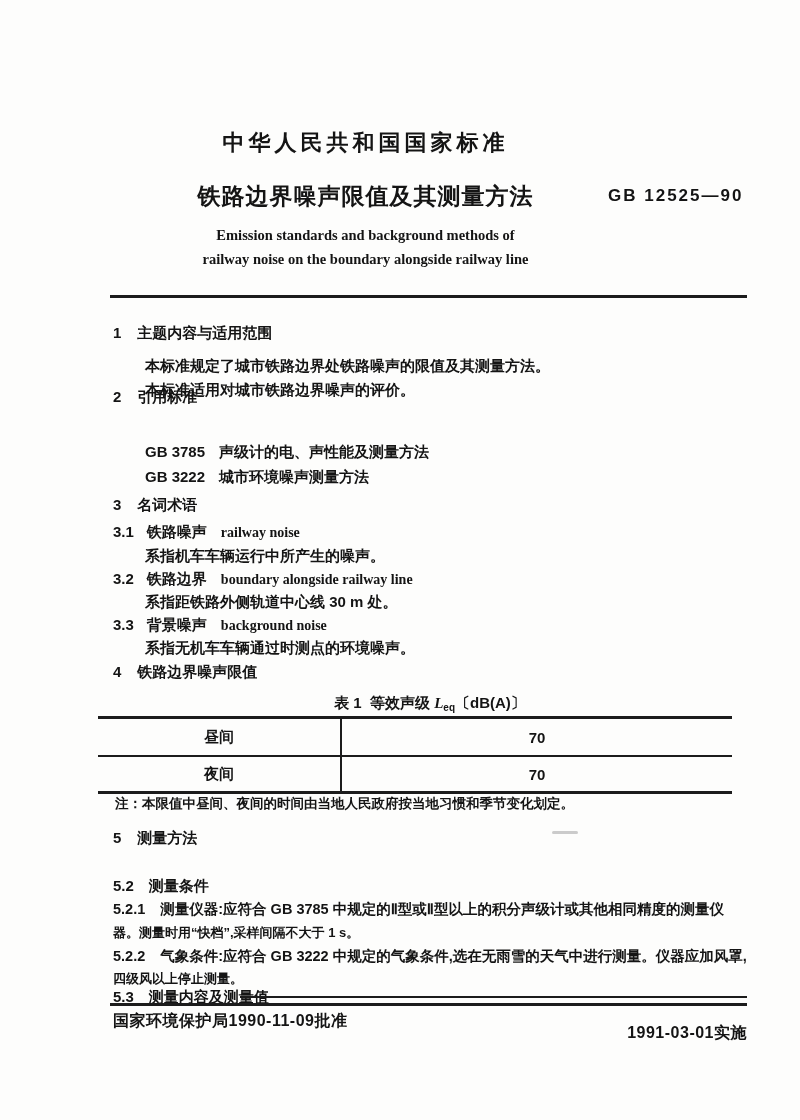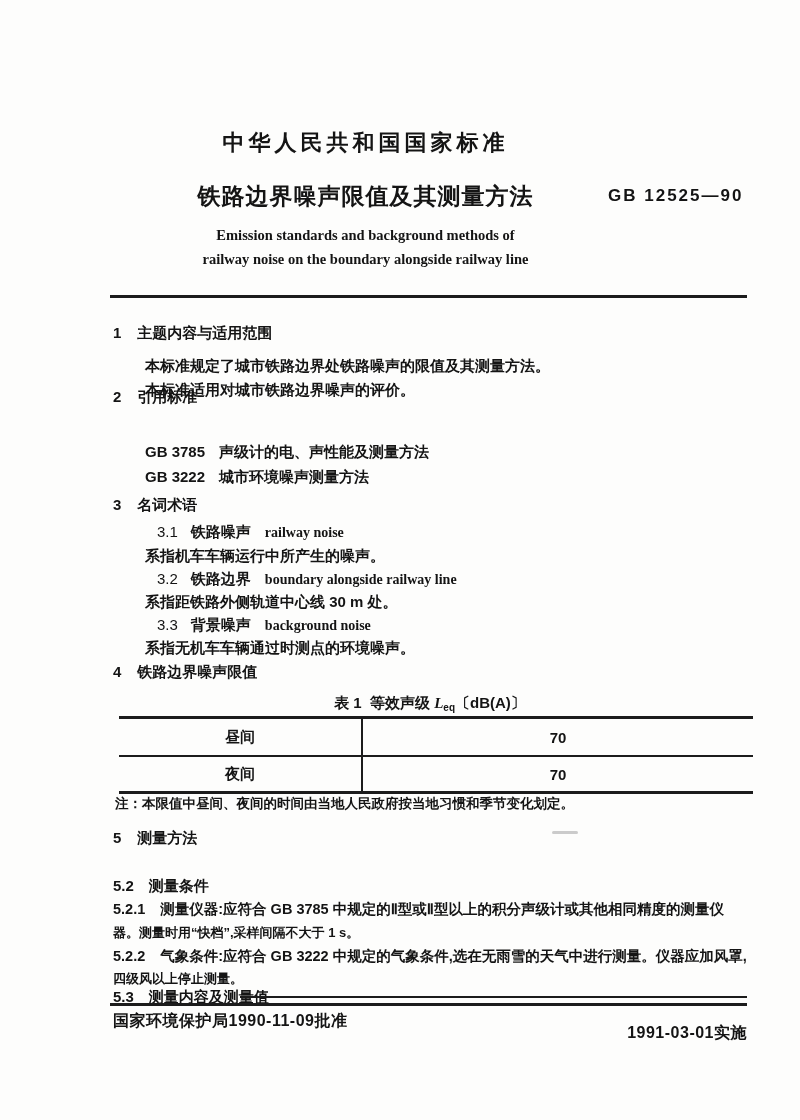--- a/index.html
+++ b/index.html
@@ -33,30 +33,30 @@
   .hrule{position:absolute;background:var(--rule);}
   .header-rule{left:110px;top:295px;width:637px;height:3px;}
 
   
   .h{font-size:15px;font-weight:700;}
   .h .num{display:inline-block;margin-right:16px;}
   
   .p{left:145px;font-size:15px;font-weight:600;text-align:center;}
   .ref .code{display:inline-block;margin-right:14px;}
   .term{left:113px;font-size:15px;font-weight:700;}
-  .term .num{display:inline-block;margin-right:13px;font-weight:400;margin-left:44px;}
+  .term .num{display:inline-block;margin-right:13px;font-weight:700;}
   .term .en{font-family:"Liberation Serif",serif;font-weight:700;font-size:14px;margin-left:14px;}
   .def{left:145px;font-size:15px;font-weight:600;}
 
   
   .tbl-caption{left:113px;top:694px;width:634px;text-align:center;
     font-size:15px;font-weight:700;}
   .tbl-caption .sym{font-family:"Liberation Serif",serif;font-style:italic;}
   .tbl-caption .sub{font-size:10px;vertical-align:-3px;font-style:normal;}
-  .limits-table{position:absolute;left:119px;top:716px;width:634px;
+  .limits-table{position:absolute;left:98px;top:716px;width:634px;
     border-top:3px solid var(--rule);border-bottom:3px solid var(--rule);}
   .t-row{display:flex;height:36px;align-items:stretch;}
   .t-row + .t-row{border-top:2px solid var(--rule);}
   .t-cell{display:flex;align-items:center;justify-content:center;
     font-size:15px;font-weight:700;}
   .t-period{width:244px;border-right:2px solid var(--rule);}
   .t-value{flex:1;}
   .tbl-note{left:115px;top:795px;font-size:13.5px;font-weight:600;}
 
   

